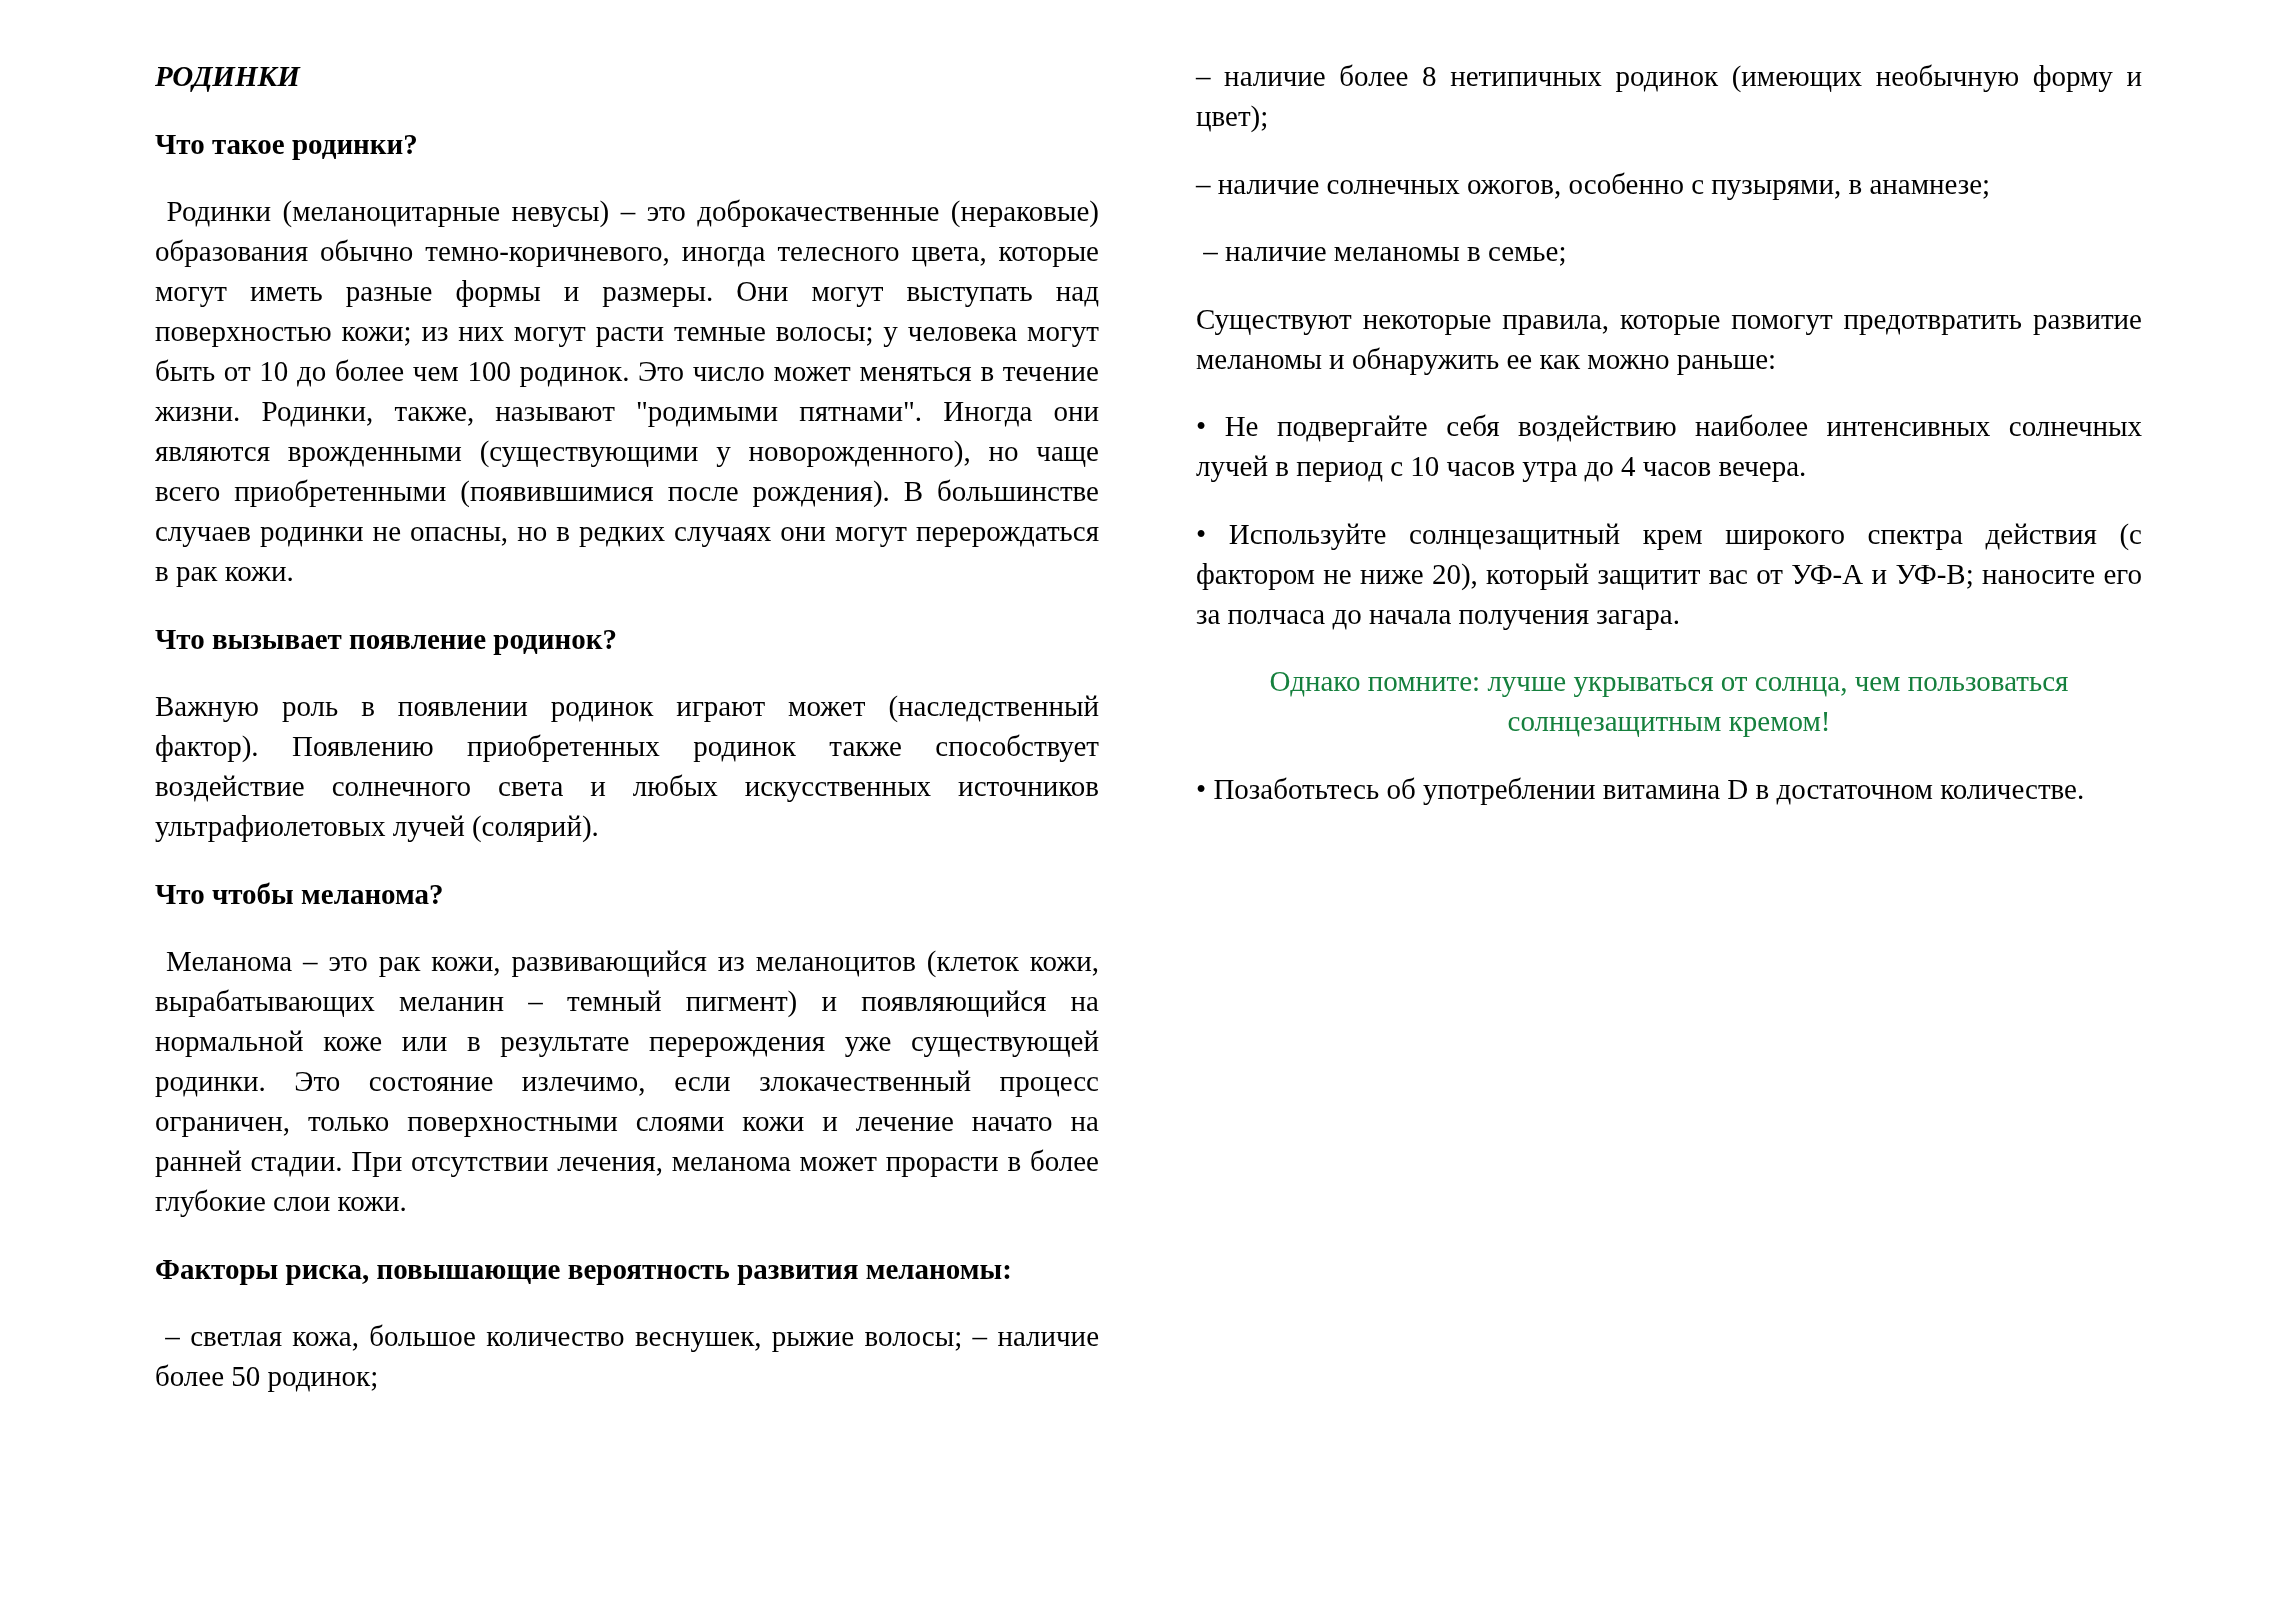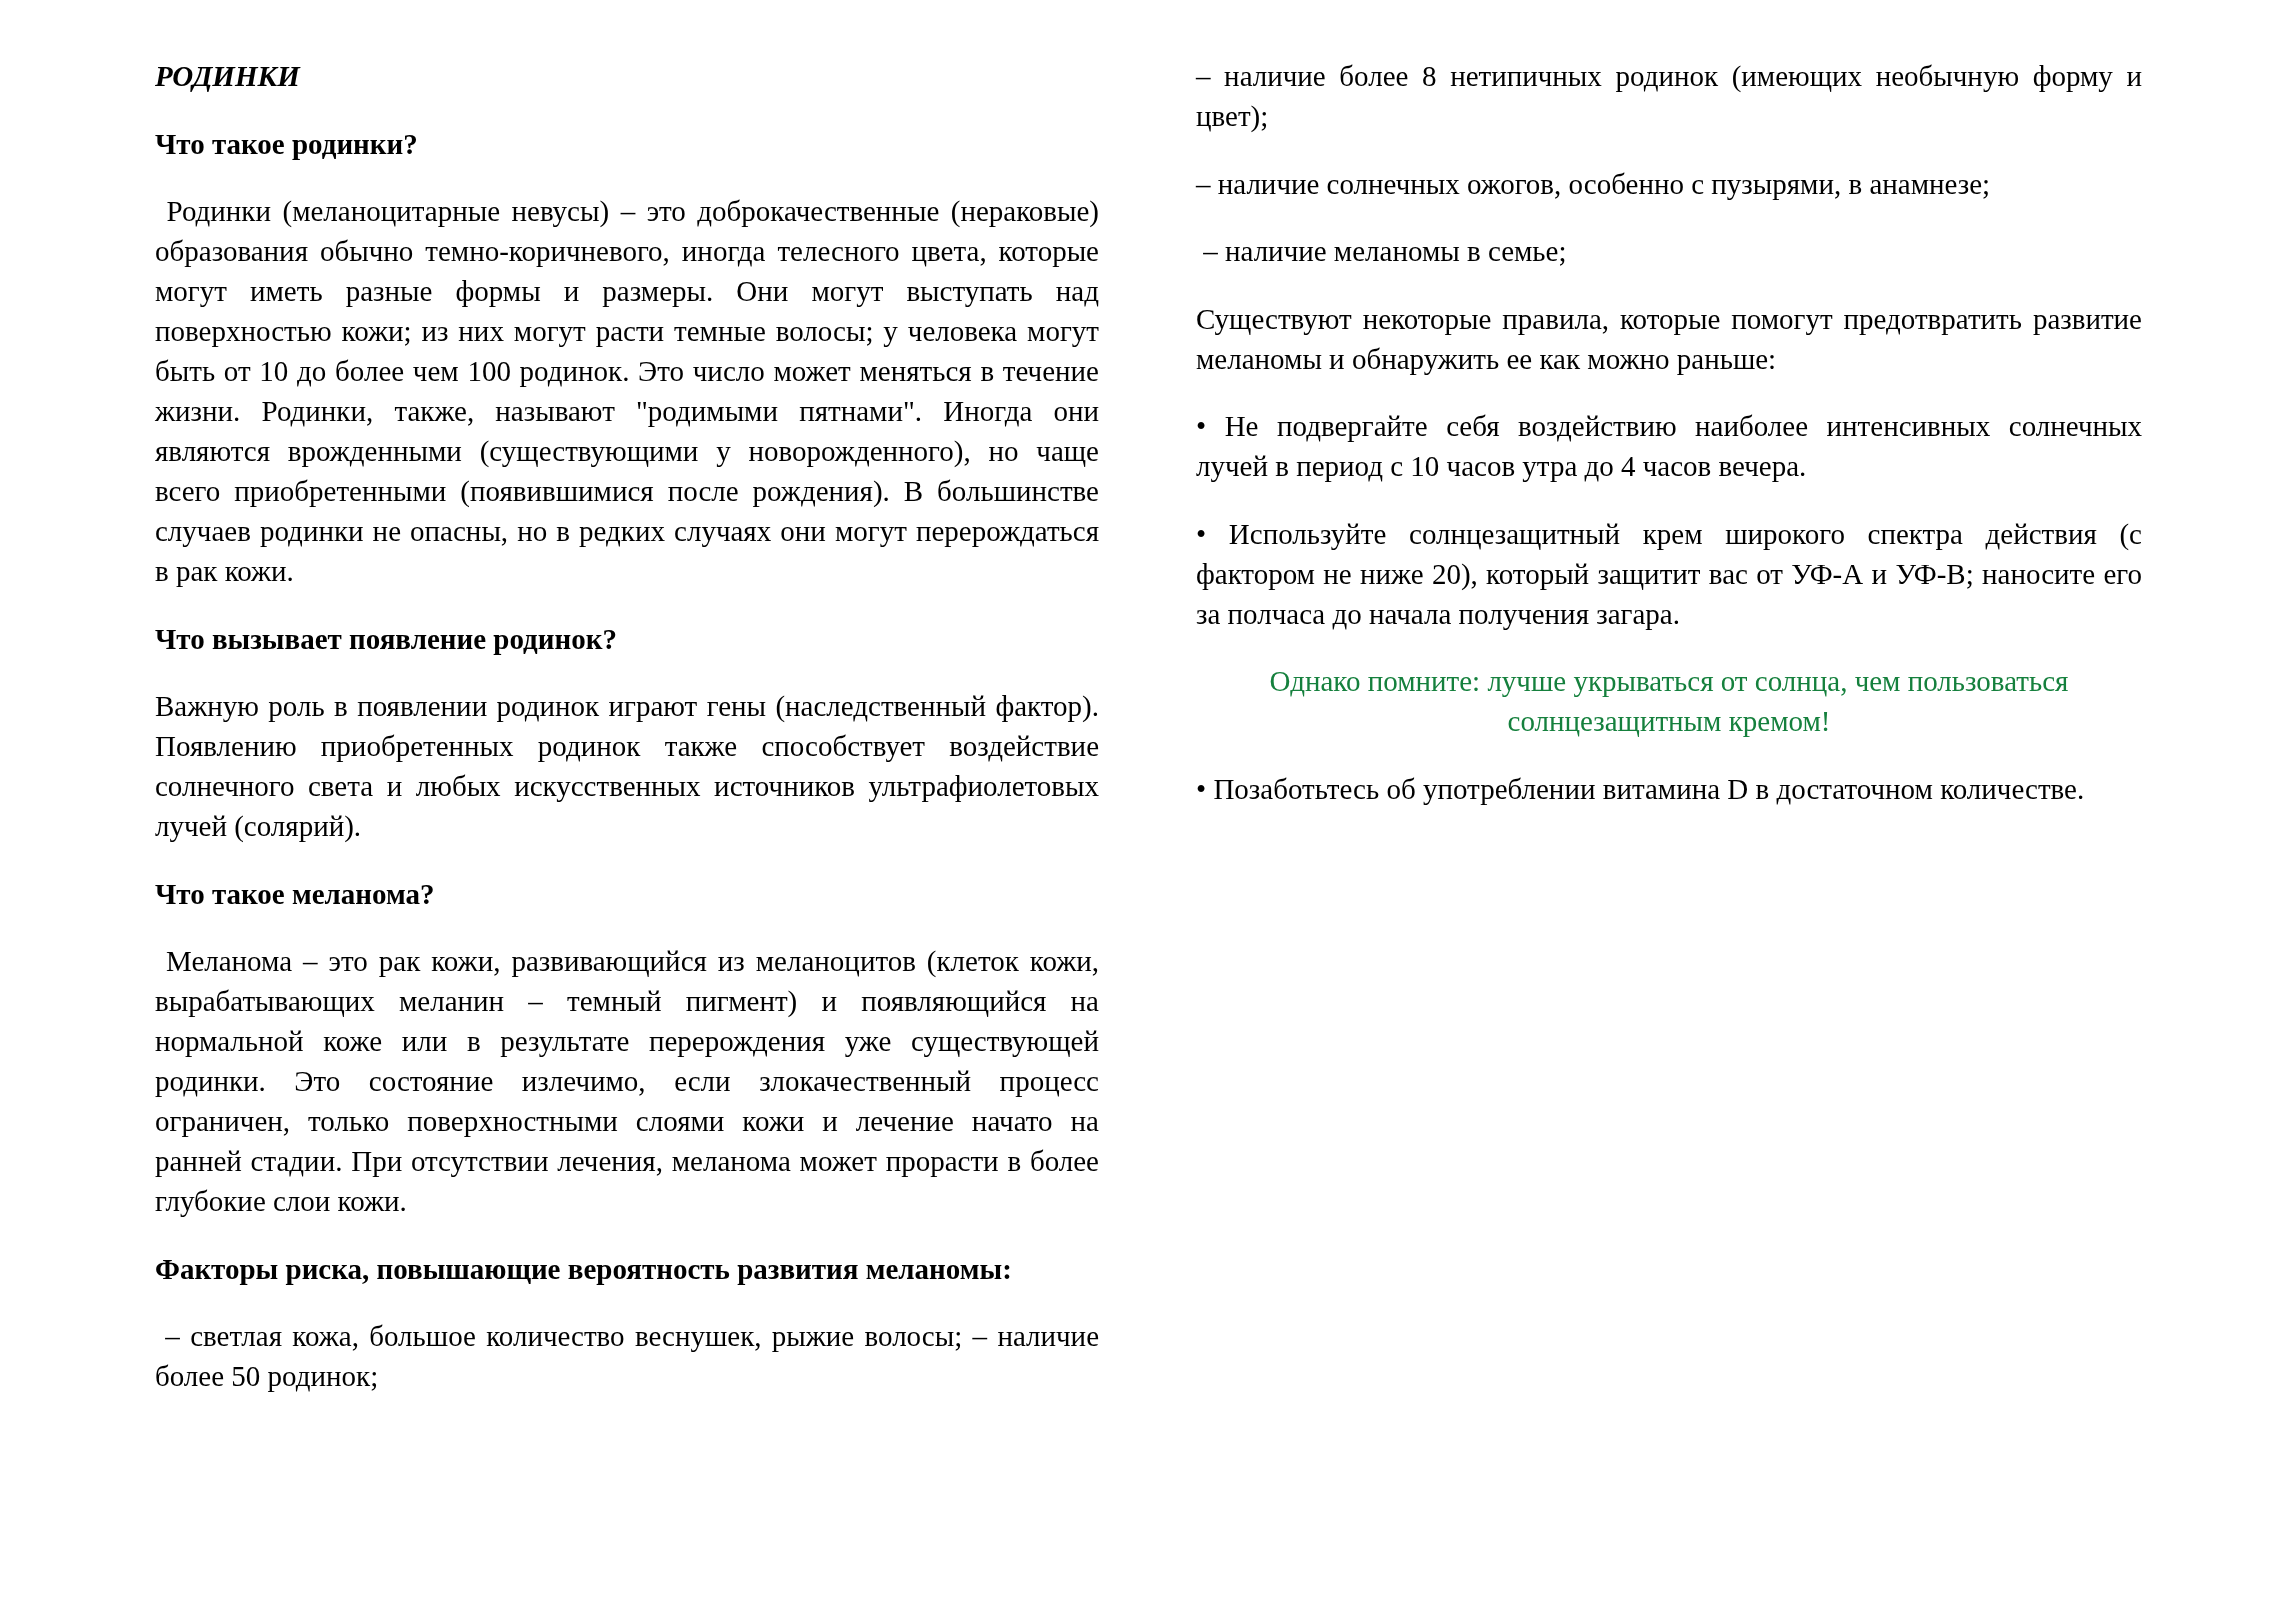--- a/index.html
+++ b/index.html
@@ -55,22 +55,22 @@
     }
   </style>
 </head>
 <body>
 
 <div class="column col-left">
   <div class="section-title">РОДИНКИ</div>
   <div class="subheading">Что такое родинки?</div>
   <p class="p"><span class="indent-space"></span><span>Родинки (меланоцитарные невусы) – это доброкачественные (нераковые) образования обычно темно-коричневого, иногда телесного цвета, которые могут иметь разные формы и размеры. Они могут выступать над поверхностью кожи; из них могут расти темные волосы; у человека могут быть от 10 до более чем 100 родинок. Это число может меняться в течение жизни. Родинки, также, называют "родимыми пятнами". Иногда они являются врожденными (существующими у новорожденного), но чаще всего приобретенными (появившимися после рождения). В большинстве случаев родинки не опасны, но в редких случаях они могут перерождаться в рак кожи.</span></p>
   <div class="subheading">Что вызывает появление родинок?</div>
-  <p class="p">Важную роль в появлении родинок играют гены (наследственный фактор). Появлению приобретенных родинок также способствует воздействие солнечного света и любых искусственных источников ультрафиолетовых лучей (солярий).</p>
-  <div class="subheading">Что такое меланома?</div>
+  <p class="p">Важную роль в появлении родинок играют может (наследственный фактор). Появлению приобретенных родинок также способствует воздействие солнечного света и любых искусственных источников ультрафиолетовых лучей (солярий).</p>
+  <div class="subheading">Что чтобы меланома?</div>
   <p class="p"><span class="indent-space"></span><span>Меланома – это рак кожи, развивающийся из меланоцитов (клеток кожи, вырабатывающих меланин – темный пигмент) и появляющийся на нормальной коже или в результате перерождения уже существующей родинки. Это состояние излечимо, если злокачественный процесс ограничен, только поверхностными слоями кожи и лечение начато на ранней стадии. При отсутствии лечения, меланома может прорасти в более глубокие слои кожи.</span></p>
   <div class="subheading">Факторы риска, повышающие вероятность развития меланомы:</div>
   <p class="p"><span class="indent-space"></span><span>– светлая кожа, большое количество веснушек, рыжие волосы; – наличие более 50 родинок;</span></p>
 </div>
 
 <div class="column col-right">
   <p class="p">– наличие более 8 нетипичных родинок (имеющих необычную форму и цвет);</p>
   <p class="p">– наличие солнечных ожогов, особенно с пузырями, в анамнезе;</p>
   <p class="p"><span class="indent-space"></span><span>– наличие меланомы в семье;</span></p>
   <p class="p">Существуют некоторые правила, которые помогут предотвратить развитие меланомы и обнаружить ее как можно раньше:</p>

